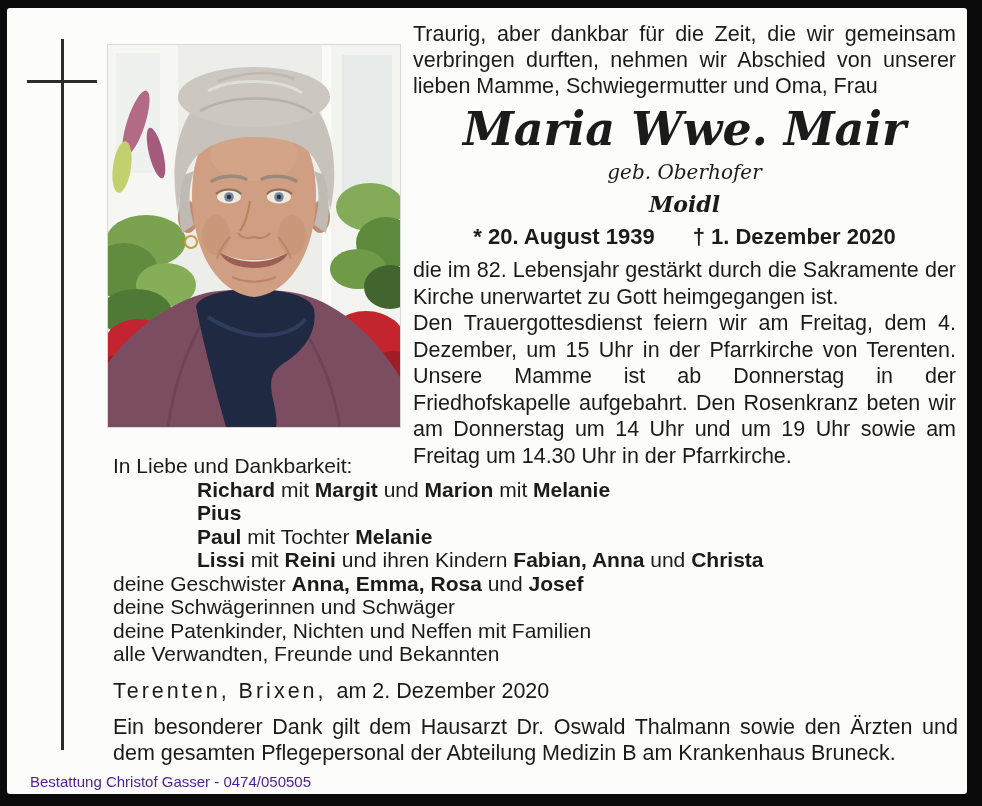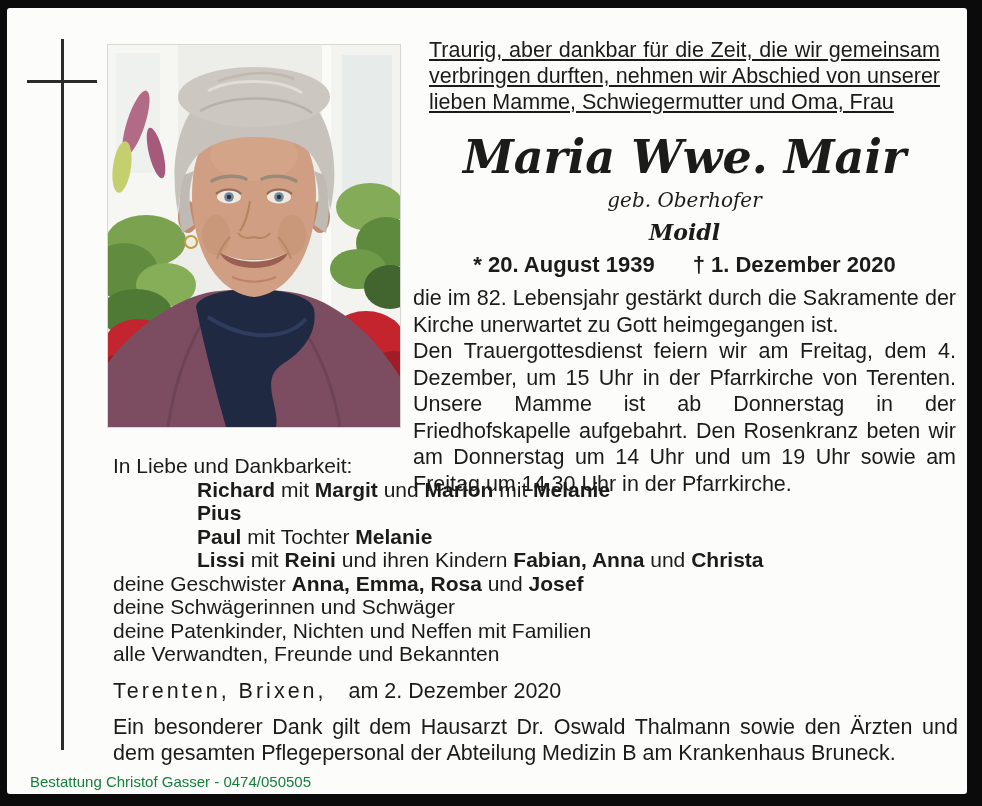--- a/index.html
+++ b/index.html
@@ -10,43 +10,43 @@
   
   .cross-v{position:absolute;left:54px;top:31px;width:3px;height:711px;background:#2b2b2b;}
   .cross-h{position:absolute;left:20px;top:72px;width:70px;height:3px;background:#2b2b2b;}
 
   
   .photo{position:absolute;left:101px;top:37px;width:292px;height:382px;outline:1px solid #d9d9d4;}
   .photo svg{display:block;width:100%;height:100%;}
 
   
   .rightcol{position:absolute;left:406px;top:13px;width:543px;}
-  .intro{font-size:21.5px;line-height:26px;text-align:justify;margin:16px;text-decoration:underline;}
+  .intro{font-size:21.5px;line-height:26px;text-align:justify;margin:0;}
   .name{font-family:"DejaVu Serif",serif;font-style:italic;font-weight:bold;
         font-size:46px;line-height:52px;text-align:center;margin-top:4px;}
   .maiden{font-family:"DejaVu Serif",serif;font-style:italic;font-weight:normal;
         font-size:20px;line-height:30px;text-align:center;margin-top:2px;}
   .nick{font-family:"DejaVu Serif",serif;font-style:italic;font-weight:bold;
         font-size:22px;line-height:25px;text-align:center;margin-top:5px;}
   .dates{font-size:22px;font-weight:bold;text-align:center;margin-top:7px;line-height:26px;}
   .dates .birth{margin-right:19px;}
   .dates .death{margin-left:19px;}
   .obit{font-size:21.5px;line-height:26.5px;text-align:justify;margin:7px 0 0 0;}
   .obit.p2{margin-top:0;}
 
   
   .lower{position:absolute;left:106px;top:446px;width:845px;font-size:21px;line-height:23.5px;}
   .fam-line{white-space:nowrap;}
   .fam-line b{font-weight:bold;}
   .indent{padding-left:84px;}
   .placedate{margin-top:13px;font-size:21.5px;line-height:25px;}
-  .placedate .place{letter-spacing:3px;margin-right:22px;}
+  .placedate .place{letter-spacing:3px;margin-right:10px;}
   .thanks{margin-top:10px;font-size:21.5px;line-height:26px;text-align:justify;}
 
-  .footer{position:absolute;left:23px;top:765px;font-size:15px;line-height:18px;color:#15803d;}
+  .footer{position:absolute;left:23px;top:765px;font-size:15px;line-height:18px;color:#4c1d95;}
 </style>
 </head>
 <body>
 
 <div class="frame">
   <div class="card">
 
     <div class="cross-v"></div>
     <div class="cross-h"></div>
 

